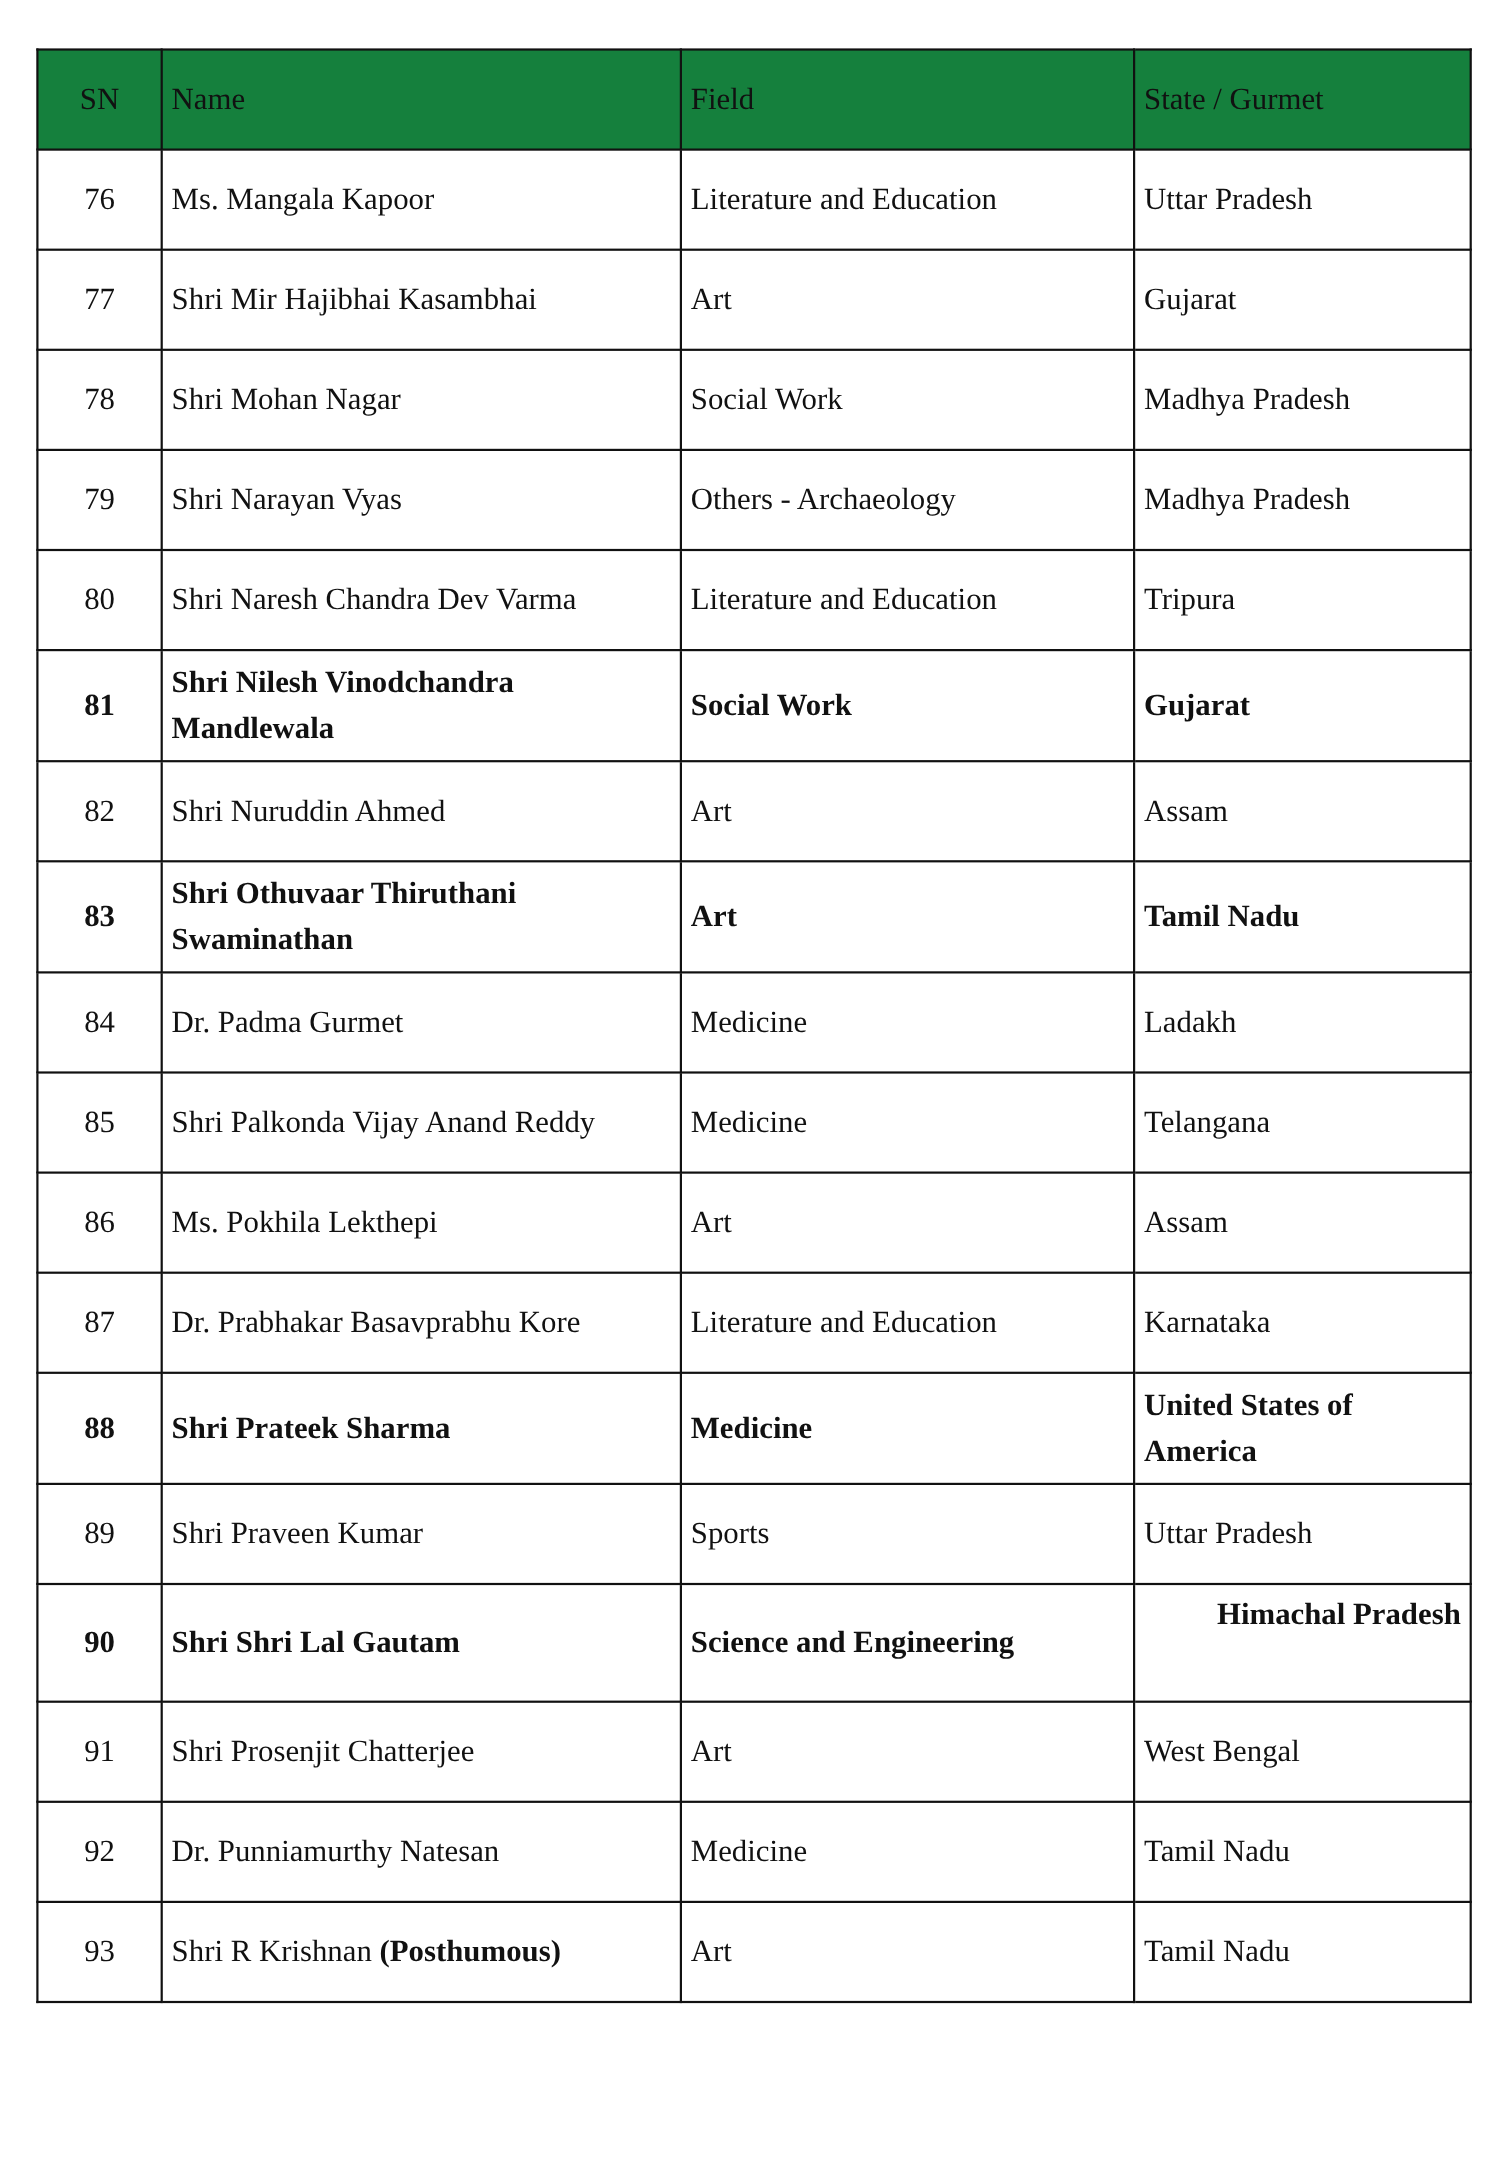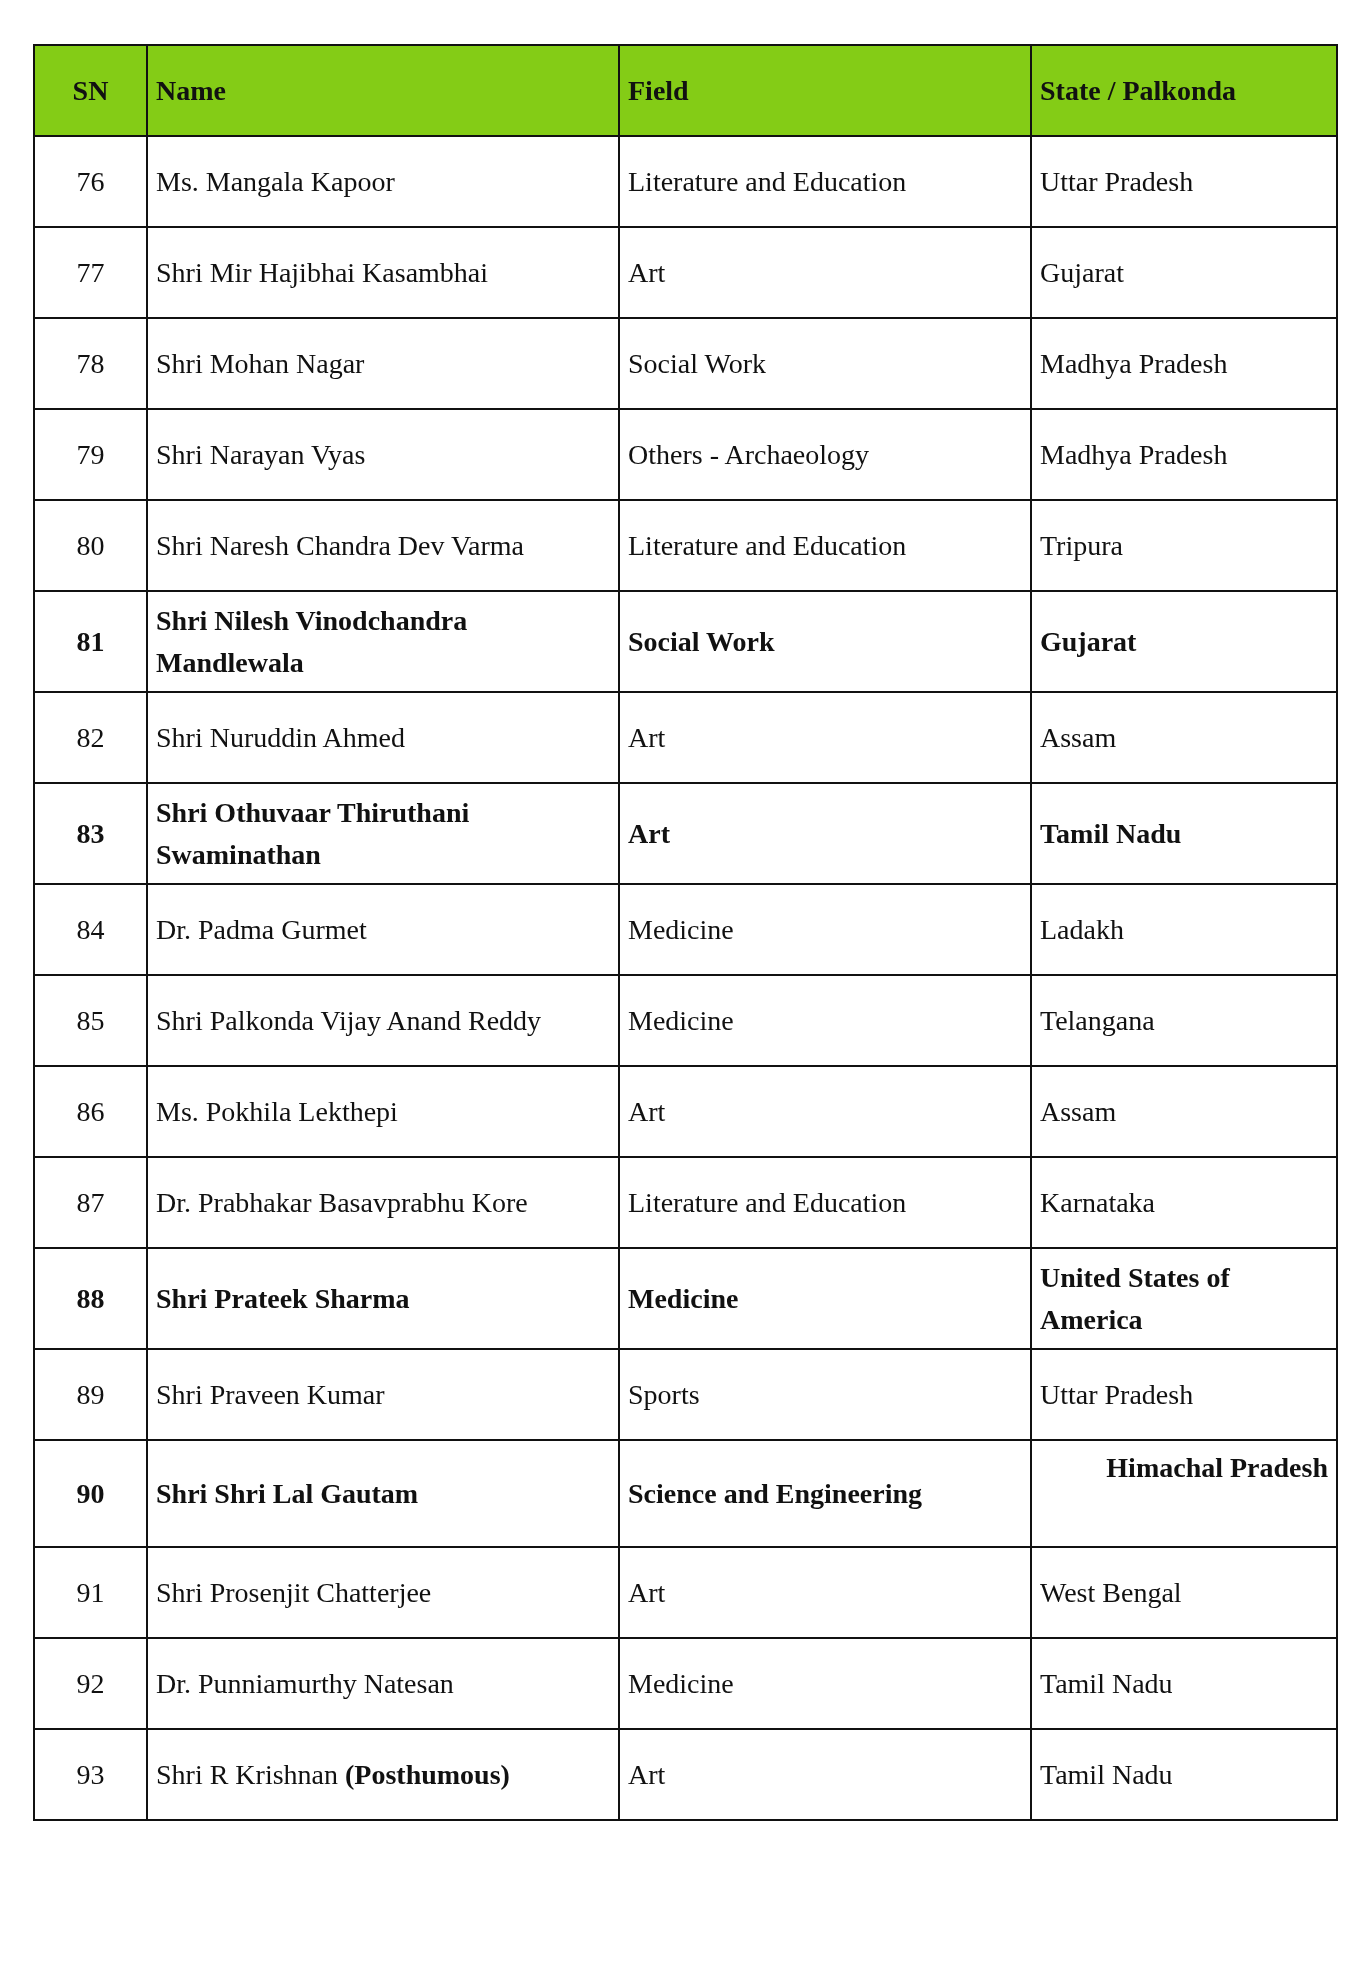--- a/index.html
+++ b/index.html
@@ -7,21 +7,21 @@
          font-family: "Liberation Serif", "DejaVu Serif", serif; color: #111; }
   table.awards { position: absolute; left: 33px; top: 44px; width: 1303px;
                  border-collapse: collapse; table-layout: fixed; }
   table.awards col.c-sn { width: 113px; }
   table.awards col.c-name { width: 472px; }
   table.awards col.c-field { width: 412px; }
   table.awards col.c-state { width: 306px; }
   table.awards th, table.awards td {
     border: 2.5px solid #111; font-size: 28px; line-height: 42px;
     padding: 0 8px; vertical-align: middle; text-align: left; }
-  table.awards th { background: #84cc16; font-weight: bold; height: 89px; }
+  table.awards th { background: #15803d; font-weight: normal; height: 89px; }
   table.awards td { height: 89px; font-weight: normal; }
   table.awards tr.tall td { height: 99px; font-weight: bold; }
   table.awards th.sn, table.awards td.sn { text-align: center; }
   td.state.top { vertical-align: top; padding-top: 6px; text-align: right; }
   .suffix { font-weight: bold; text-align: center; }
 </style>
 </head>
 <body>
 
 <table class="awards">
@@ -29,21 +29,21 @@
     <col class="c-sn">
       <col class="c-name">
       <col class="c-field">
       <col class="c-state">
   </colgroup>
   <thead>
     <tr>
       <th class="sn">SN</th>
       <th>Name</th>
       <th>Field</th>
-      <th>State / Palkonda</th>
+      <th>State / Gurmet</th>
     </tr>
   </thead>
   <tbody id="rows">
       <tr>
         <td class="sn">76</td>
         <td><span>Ms. Mangala Kapoor</span></td>
         <td>Literature and Education</td>
         <td class="state">Uttar Pradesh</td>
       </tr>
       <tr>

